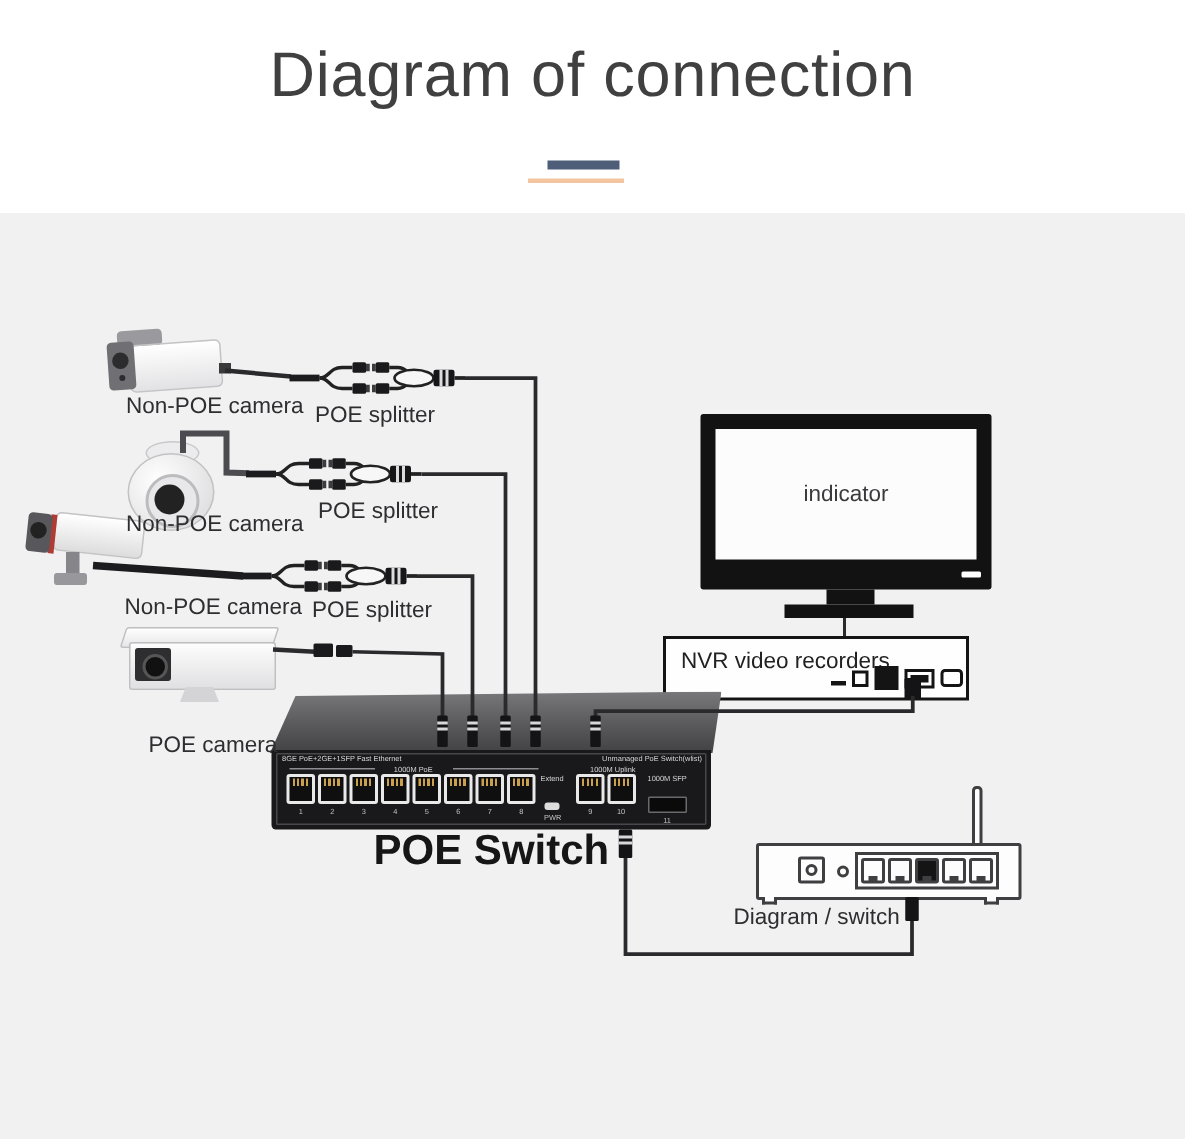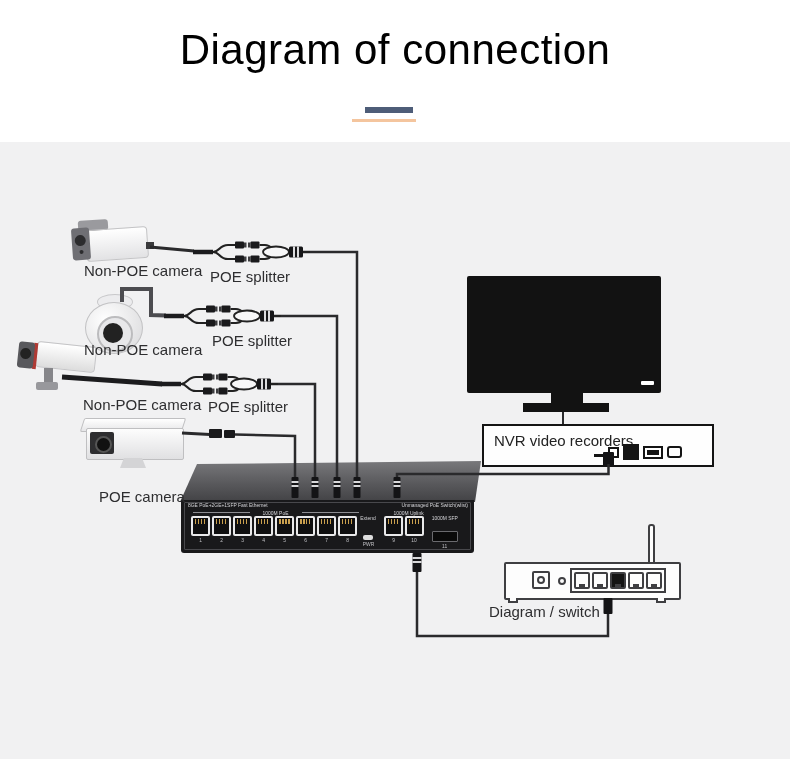--- a/index.html
+++ b/index.html
@@ -1,39 +1,39 @@
 <!DOCTYPE html>
 <html><head>
 <meta charset="utf-8">
 <style>
   html,body{margin:0;padding:0;}
   body{font-family:"Liberation Sans",sans-serif;background:#fff;}
   .stage{position:relative;width:790px;height:759px;overflow:hidden;background:#fff;}
   .content-bg{position:absolute;left:0;top:142px;width:790px;height:617px;background:#f1f1f2;}
   
-  .title{position:absolute;left:0;top:26px;width:790px;text-align:center;font-size:42px;color:#000000;letter-spacing:.5px;}
+  .title{position:absolute;left:0;top:26px;width:790px;text-align:center;font-size:42px;color:#404040;letter-spacing:.5px;}
   .bar1{position:absolute;left:365px;top:107px;width:48px;height:6px;background:#4e5d78;}
   .bar2{position:absolute;left:352px;top:119px;width:64px;height:3px;background:#f0b27d;opacity:.75;}
   
   .lbl{position:absolute;font-size:15px;color:#2e2e30;white-space:nowrap;}
   .lbl-big{position:absolute;font-size:28px;font-weight:600;color:#161616;white-space:nowrap;}
   
   .dev{position:absolute;z-index:2;}
   .lblz{z-index:3;}
   svg.cables{position:absolute;left:0;top:0;z-index:6;pointer-events:none;}
   
   .cam-part{position:absolute;}
   
   .mon-frame{position:absolute;left:467px;top:276px;width:194px;height:117px;background:#121212;border-radius:2px;}
   .mon-screen{position:absolute;left:10px;top:10px;width:174px;height:87px;background:#fcfcfd;display:flex;align-items:center;justify-content:center;font-size:15px;color:#3a3a3c;}
   .mon-dash{position:absolute;right:7px;bottom:8px;width:13px;height:4px;background:#fff;border-radius:1px;}
   .mon-neck{position:absolute;left:551px;top:393px;width:32px;height:10px;background:#121212;}
   .mon-base{position:absolute;left:523px;top:403px;width:86px;height:9px;background:#121212;}
   
-  .nvr-box{position:absolute;left:482px;top:424px;width:232px;height:43px;background:#fefefe;border:2px solid #141414;box-sizing:border-box;}
+  .nvr-box{position:absolute;left:442px;top:424px;width:204px;height:43px;background:#fefefe;border:2px solid #141414;box-sizing:border-box;}
   .nvr-label{position:absolute;left:10px;top:6px;font-size:15px;color:#222;}
   .nvr-dash{position:absolute;left:110px;top:28px;width:10px;height:3px;background:#141414;}
   .nvr-sq{position:absolute;left:124px;top:21px;width:11px;height:11px;border:2px solid #141414;box-sizing:border-box;}
   .nvr-port{position:absolute;left:139px;top:18px;width:16px;height:16px;background:#141414;}
   .nvr-frame{position:absolute;left:159px;top:20px;width:20px;height:13px;border:2px solid #141414;box-sizing:border-box;}
   .nvr-frame i{position:absolute;left:2px;top:2px;width:12px;height:5px;background:#141414;display:block;}
   .nvr-round{position:absolute;left:183px;top:20px;width:15px;height:12px;border:2px solid #141414;border-radius:3px;box-sizing:border-box;}
   
   .rt-ant{position:absolute;left:648px;top:524px;width:7px;height:42px;background:#fdfdfd;border:2px solid #3f3f42;border-radius:3px;box-sizing:border-box;}
   .rt-body{position:absolute;left:504px;top:562px;width:177px;height:38px;background:#fdfdfd;border:2px solid #3f3f42;border-radius:2px;box-sizing:border-box;}
@@ -108,20 +108,23 @@
   <div class="dev" style="left:72px;top:416px;width:118px;height:58px;">
     <div class="cam-part" style="left:10px;top:2px;width:100px;height:12px;background:linear-gradient(#fff,#e6e6e8);border:1px solid #bfbfc1;border-radius:2px;transform:skewX(-18deg);"></div>
     <div class="cam-part" style="left:14px;top:12px;width:96px;height:30px;background:linear-gradient(#fdfdfd,#e0e0e2);border:1px solid #bfbfc1;border-radius:2px;"></div>
     <div class="cam-part" style="left:18px;top:16px;width:24px;height:22px;background:#2e2e30;border-radius:2px;">
       <div class="cam-part" style="left:5px;top:4px;width:13px;height:13px;background:#111;border:2px solid #555;border-radius:50%;"></div>
     </div>
     <div class="cam-part" style="left:48px;top:42px;width:26px;height:10px;background:#d4d4d6;clip-path:polygon(15% 0,85% 0,100% 100%,0 100%);"></div>
   </div>
 
   <div class="dev mon-frame">
+    <div class="mon-screen">
+      <span>indicator</span>
+    </div>
     <div class="mon-dash"></div>
   </div>
   <div class="dev mon-neck"></div>
   <div class="dev mon-base"></div>
 
   <div class="dev nvr-box">
     <div class="nvr-label">NVR video recorders</div>
     <div class="nvr-dash"></div>
     <div class="nvr-sq"></div>
     <div class="nvr-port"></div>
@@ -257,20 +260,21 @@
     </div>
   </div>
 
   <span class="lbl lblz" style="left:84px;top:262px;">Non-POE camera</span>
   <span class="lbl lblz" style="left:210px;top:268px;">POE splitter</span>
   <span class="lbl lblz" style="left:84px;top:341px;">Non-POE camera</span>
   <span class="lbl lblz" style="left:212px;top:332px;">POE splitter</span>
   <span class="lbl lblz" style="left:83px;top:396px;">Non-POE camera</span>
   <span class="lbl lblz" style="left:208px;top:398px;">POE splitter</span>
   <span class="lbl lblz" style="left:99px;top:488px;">POE camera</span>
+  <span class="lbl-big lblz" style="left:249px;top:551px;">POE Switch</span>
   <span class="lbl lblz" style="left:489px;top:603px;">Diagram / switch</span>
 
   <svg class="cables" width="790" height="759" viewBox="0 0 790 759">
     <defs>
       <g id="splitter">
         <line x1="0" y1="0" x2="20" y2="0" stroke="#1c1c1e" stroke-width="4.5"></line>
         <path d="M20,0 C27,0 26,-7 35,-7 L42,-7" fill="none" stroke="#222" stroke-width="2.2"></path>
         <path d="M20,0 C27,0 26,7 35,7 L42,7" fill="none" stroke="#222" stroke-width="2.2"></path>
         <rect x="42" y="-10.5" width="9" height="7" rx="1" fill="#1a1a1c"></rect>
           <rect x="51" y="-9.5" width="2.5" height="5" fill="#3c3c3e"></rect>

